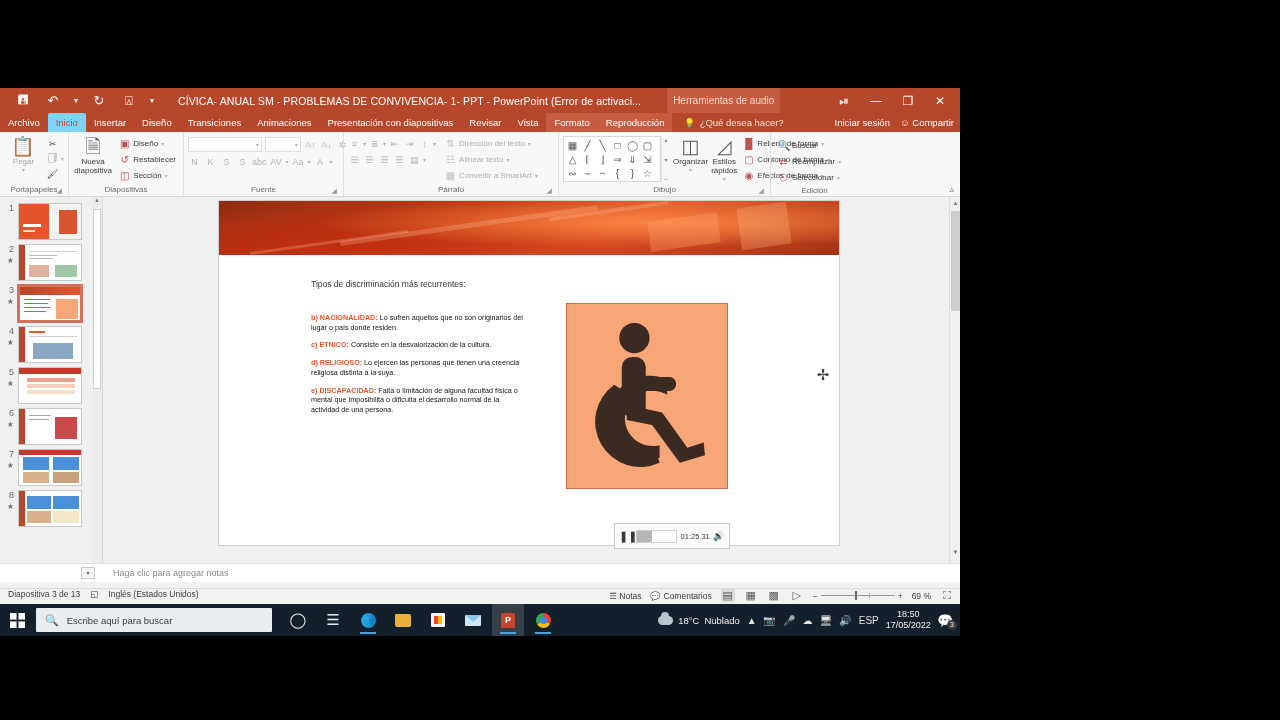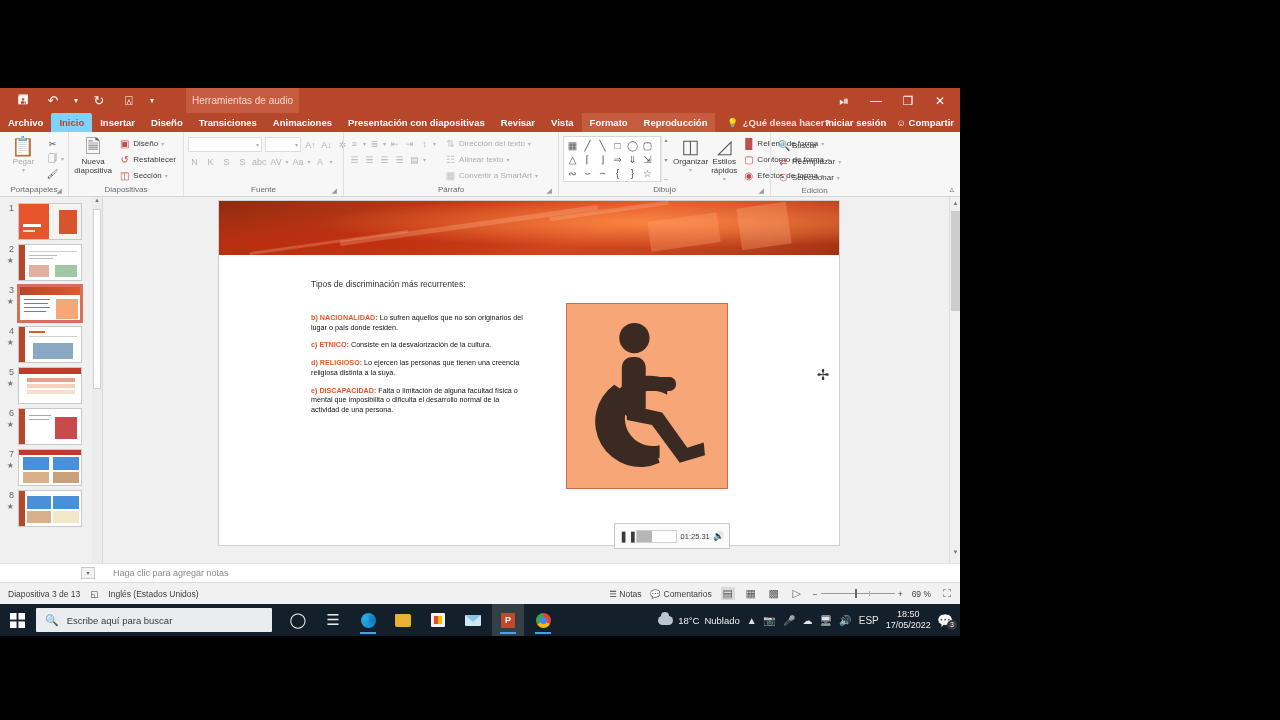--- a/index.html
+++ b/index.html
@@ -37,21 +37,20 @@
     background: #c55b3f; height: 25px; line-height: 25px; padding: 0 6px;
   }
   .win-btns { position:absolute; right: 4px; top:0; height:25px; display:flex; align-items:center; }
   .win-btn { width: 32px; height: 25px; display:flex; align-items:center; justify-content:center;
              color:#fff; font-size: 12px; }
 
   
   .tabstrip {
     height: 19px; background: #b7472a; display:flex; align-items:stretch;
     position: relative;
-    font-weight: bold;
   }
   .tab {
     font-size: 9.5px; color: #fff; padding: 0 8px;
     display:flex; align-items:center; white-space: nowrap;
   }
   .tab.archivo { background:#b7472a; }
   .tab.active { background:#7dd3fc; color:#b7472a; border-radius: 2px 2px 0 0; }
   .ctx-group { background:#c55b3f; display:flex; }
   .ctx-group .tab { background: transparent; }
   .tell-me { display:flex; align-items:center; gap:4px; font-size:9.5px; color:#f7ded6; padding-left:12px; }
@@ -190,22 +189,22 @@
     position:absolute; left:0; right:0; bottom: 22px; height: 19px; background:#fff;
     border-top:1px solid #e2e2e2; display:flex; align-items:center;
   }
   .notes-collapse { width: 103px; display:flex; justify-content:flex-end; padding-right: 8px; }
   .notes-collapse span { width:14px; height:12px; border:1px solid #c9c9c9; background:#f3f3f3;
         font-size:6px; color:#666; text-align:center; line-height:11px; }
   .notes-text { font-size: 9px; color:#8a8a8a; padding-left: 10px; }
 
   
   .statusbar {
-    position:absolute; left:0; right:0; bottom:0; height: 22px; background:#f1f1f1;
-    border-top:1px solid #dcdcdc; display:flex; align-items:center; font-size:8.5px; color:#3c3c3c;
+    position:absolute; left:0; right:0; bottom:0; height: 16px; background:#f1f1f1;
+    border-top:1px solid #dcdcdc; display:flex; align-items:flex-start; font-size:8.5px; color:#3c3c3c;
   }
   .sb-left { display:flex; align-items:center; gap:10px; padding-left:8px; }
   .sb-right { position:absolute; right:6px; display:flex; align-items:center; gap:9px; }
   .view-btn { font-size:11px; color:#5a5a5a; width:14px; text-align:center; }
   .view-btn.act { background:#dadada; }
   .zoom-slider { display:flex; align-items:center; gap:3px; }
   .zs-track { width: 74px; height:1px; background:#9a9a9a; position:relative; }
   .zs-knob { position:absolute; left: 34px; top:-4px; width:2px; height:9px; background:#6a6a6a; }
   .zs-tick { position:absolute; left: 48px; top:-2px; width:1px; height:5px; background:#b0b0b0; }
 
@@ -288,20 +287,21 @@
 
     <div class="titlebar">
       <div class="qat">
         <div class="qat-btn">🖪</div>
         <div class="qat-btn">↶</div>
         <div class="qat-btn small">▾</div>
         <div class="qat-btn">↻</div>
         <div class="qat-btn">⍓</div>
         <div class="qat-btn small">▾</div>
       </div>
+      <div class="title-text">CÍVICA- ANUAL SM - PROBLEMAS DE CONVIVENCIA- 1- PPT - PowerPoint (Error de activaci...</div>
       <div class="ctx-tab-label">Herramientas de audio</div>
       <div class="win-btns">
         <div class="win-btn">⏯</div>
         <div class="win-btn">—</div>
         <div class="win-btn">❐</div>
         <div class="win-btn">✕</div>
       </div>
     </div>
 
     <div class="tabstrip">

